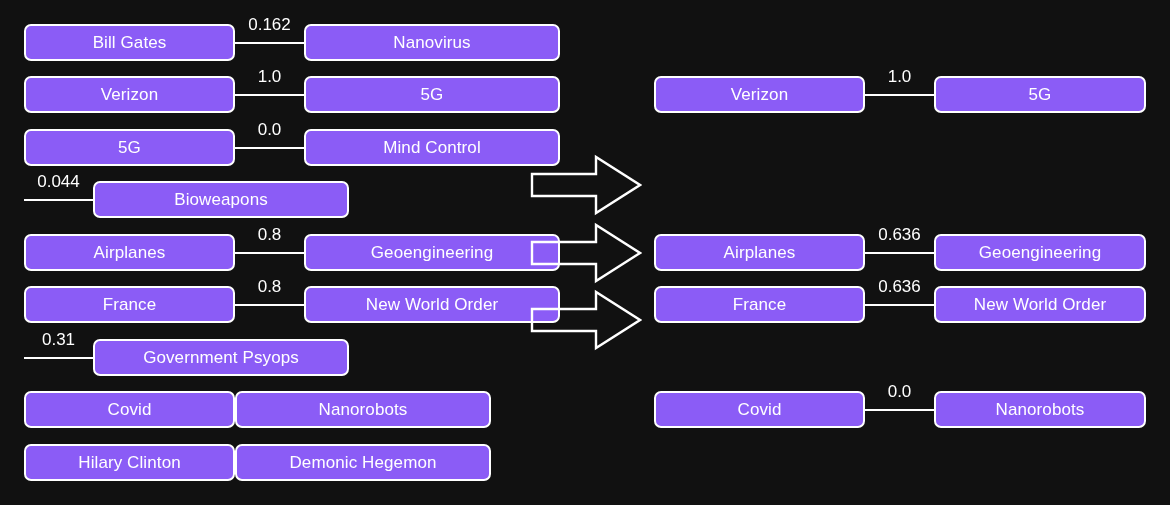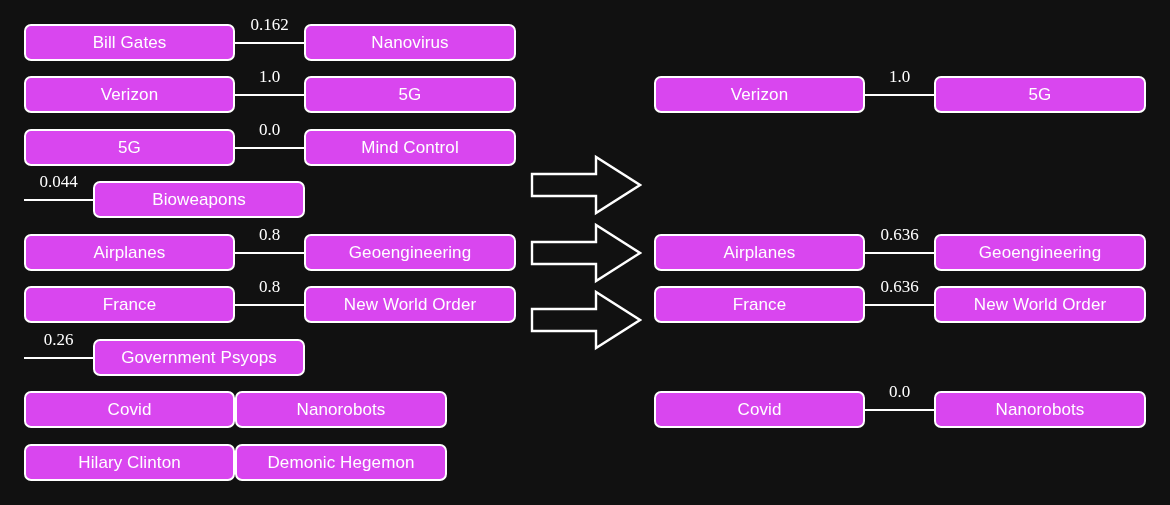--- a/index.html
+++ b/index.html
@@ -34,61 +34,60 @@
     height: 37px;
     display: flex;
     align-items: center;
   }
 
   .node {
     box-sizing: border-box;
     height: 37px;
     border: 2px solid #ffffff;
     border-radius: 7px;
-    background: #d946ef;
+    background: #8b5cf6;
     color: #ffffff;
     font-size: 17px;
     line-height: 1;
     display: flex;
     align-items: center;
     justify-content: center;
     text-align: center;
     white-space: nowrap;
     overflow: hidden;
     letter-spacing: 0.1px;
   }
 
   .connector {
     position: relative;
     flex: 0 0 auto;
     height: 37px;
     display: flex;
     align-items: center;
     justify-content: center;
-    font-family: Liberation Serif, serif;
   }
   .connector .wire {
     width: 100%;
     height: 2px;
     background: #ffffff;
   }
   .connector .edge-label {
     position: absolute;
     bottom: 28px;
     left: 50%;
     transform: translateX(-50%);
     color: #ffffff;
     font-size: 17px;
     line-height: 1;
     white-space: nowrap;
   }
 
   
   #group-left  .node.src { width: 211px; }
-  #group-left  .node.dst { width: 212px; }
+  #group-left  .node.dst { width: 256px; }
   #group-left  .connector { width: 69px; }
 
   #group-right .node.src { width: 211px; }
   #group-right .node.dst { width: 212px; }
   #group-right .connector { width: 69px; }
 
   
   .arrow {
     position: absolute;
     width: 112px;
@@ -151,21 +150,21 @@
       <div class="node src">France</div>
       <div class="connector">
         <span class="edge-label">0.8</span>
         <span class="wire"></span>
       </div>
       <div class="node dst">New World Order</div>
     </div>
 
     <div class="edge-row" style="top:339px;left:24px;">
       <div class="connector">
-        <span class="edge-label">0.26</span>
+        <span class="edge-label">0.31</span>
         <span class="wire"></span>
       </div>
       <div class="node dst">Government Psyops</div>
     </div>
 
     <div class="edge-row" style="top:391px;left:24px;">
       <div class="node src">Covid</div>
       <div class="node dst">Nanorobots</div>
     </div>
 

